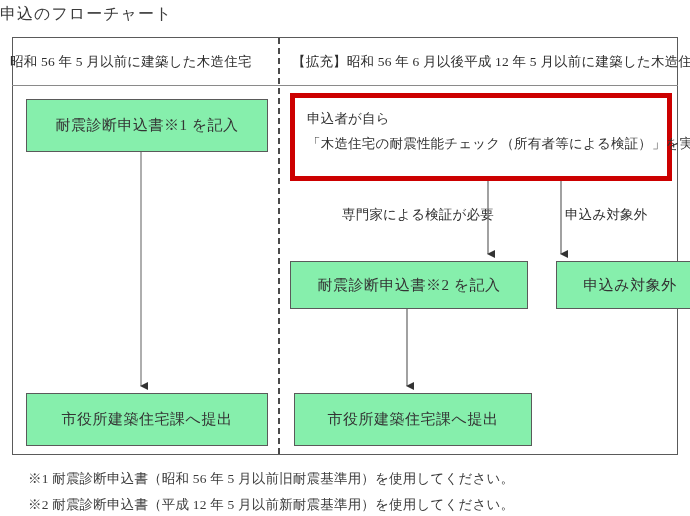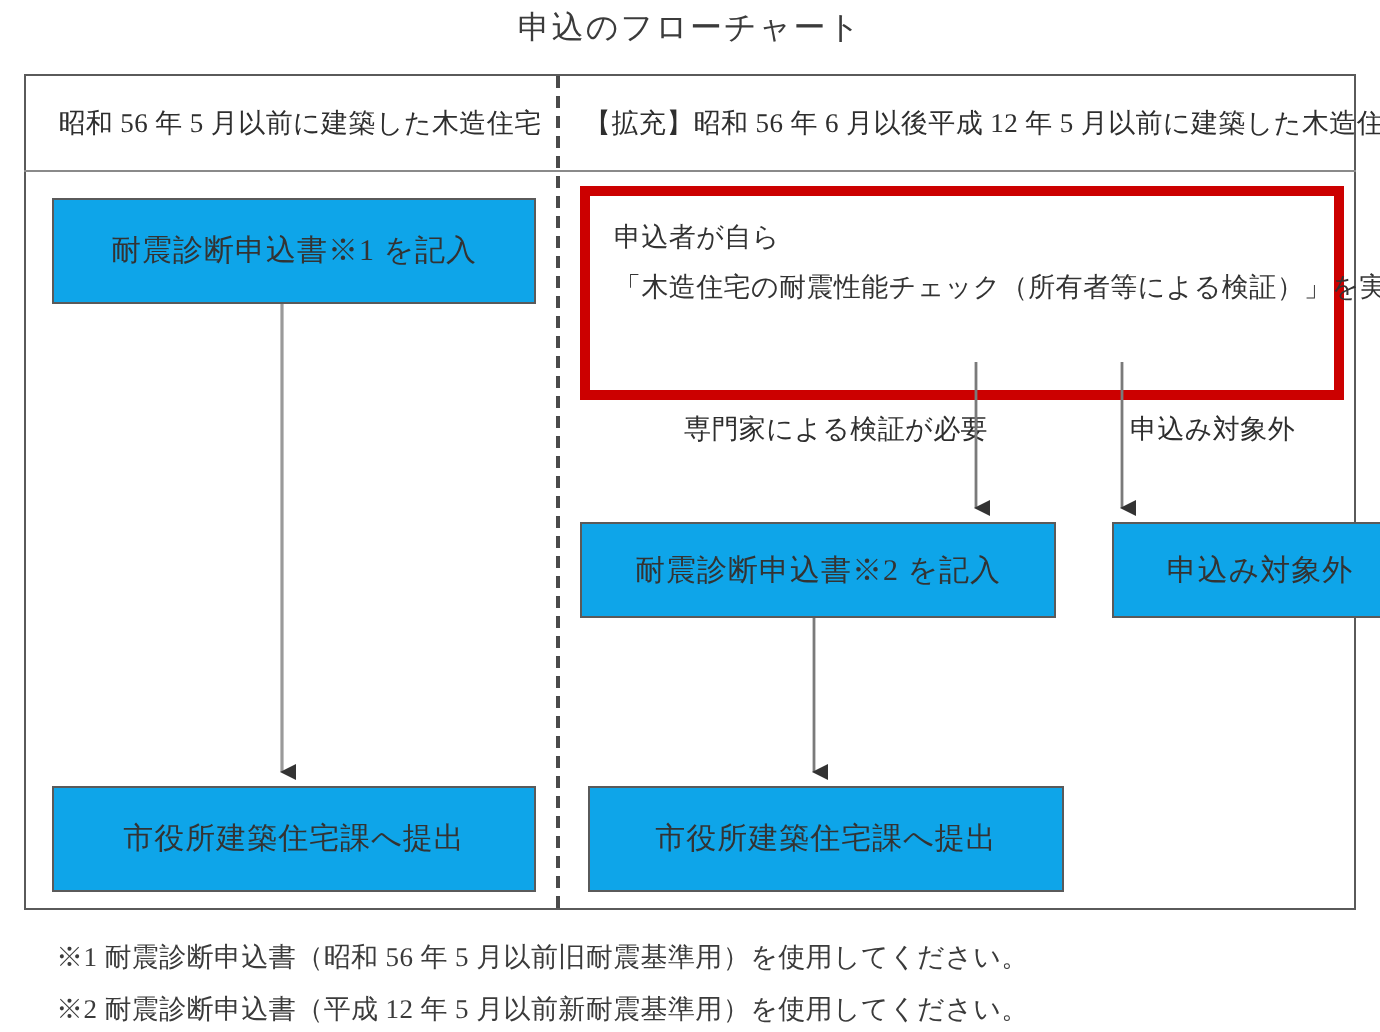--- a/index.html
+++ b/index.html
@@ -15,21 +15,20 @@
     color: #333333;
     overflow: hidden;
   }
 
   
   #chart-title {
     position: absolute;
     left: 0;
     top: 4px;
     width: 690px;
-    text-align: center;
     font-size: 16px;
     letter-spacing: 1px;
     color: #3b3b3b;
   }
 
   
   #flow-table {
     position: absolute;
     left: 12px;
     top: 37px;
@@ -60,28 +59,28 @@
   }
 
   
   .col-header {
     position: absolute;
     font-size: 13.5px;
     color: #2e2e2e;
     white-space: nowrap;
     letter-spacing: 0.2px;
   }
-  #header-left  { left: 20px;  top: 53px; width: 260px; text-align: center; }
+  #header-left  { left: 10px;  top: 53px; width: 260px; }
   #header-right { left: 292px; top: 53px; width: 382px; text-align: center; }
 
   
   .node-box {
     position: absolute;
     border: 1px solid #5a5a5a;
-    background: #0ea5e9;
+    background: #86efac;
     box-sizing: border-box;
     display: flex;
     align-items: center;
     justify-content: center;
     font-size: 15px;
     color: #333333;
     letter-spacing: 0.5px;
     white-space: nowrap;
   }
 
@@ -90,21 +89,21 @@
   #box-form2      { left: 290px; top: 261px; width: 238px; height: 48px; }
   #box-notarget   { left: 556px; top: 261px; width: 148px; height: 48px; }
   #box-submit-r   { left: 294px; top: 393px; width: 238px; height: 53px; }
 
   
   #box-selfcheck {
     position: absolute;
     left: 290px;
     top: 93px;
     width: 382px;
-    height: 107px;
+    height: 88px;
     border: 5px solid #cc0000;
     background: #ffffff;
     box-sizing: border-box;
     padding: 9px 0 0 12px;
     font-size: 13.5px;
     color: #333333;
     line-height: 1.85;
     letter-spacing: 0.2px;
   }
   #box-selfcheck .line { white-space: nowrap; }

